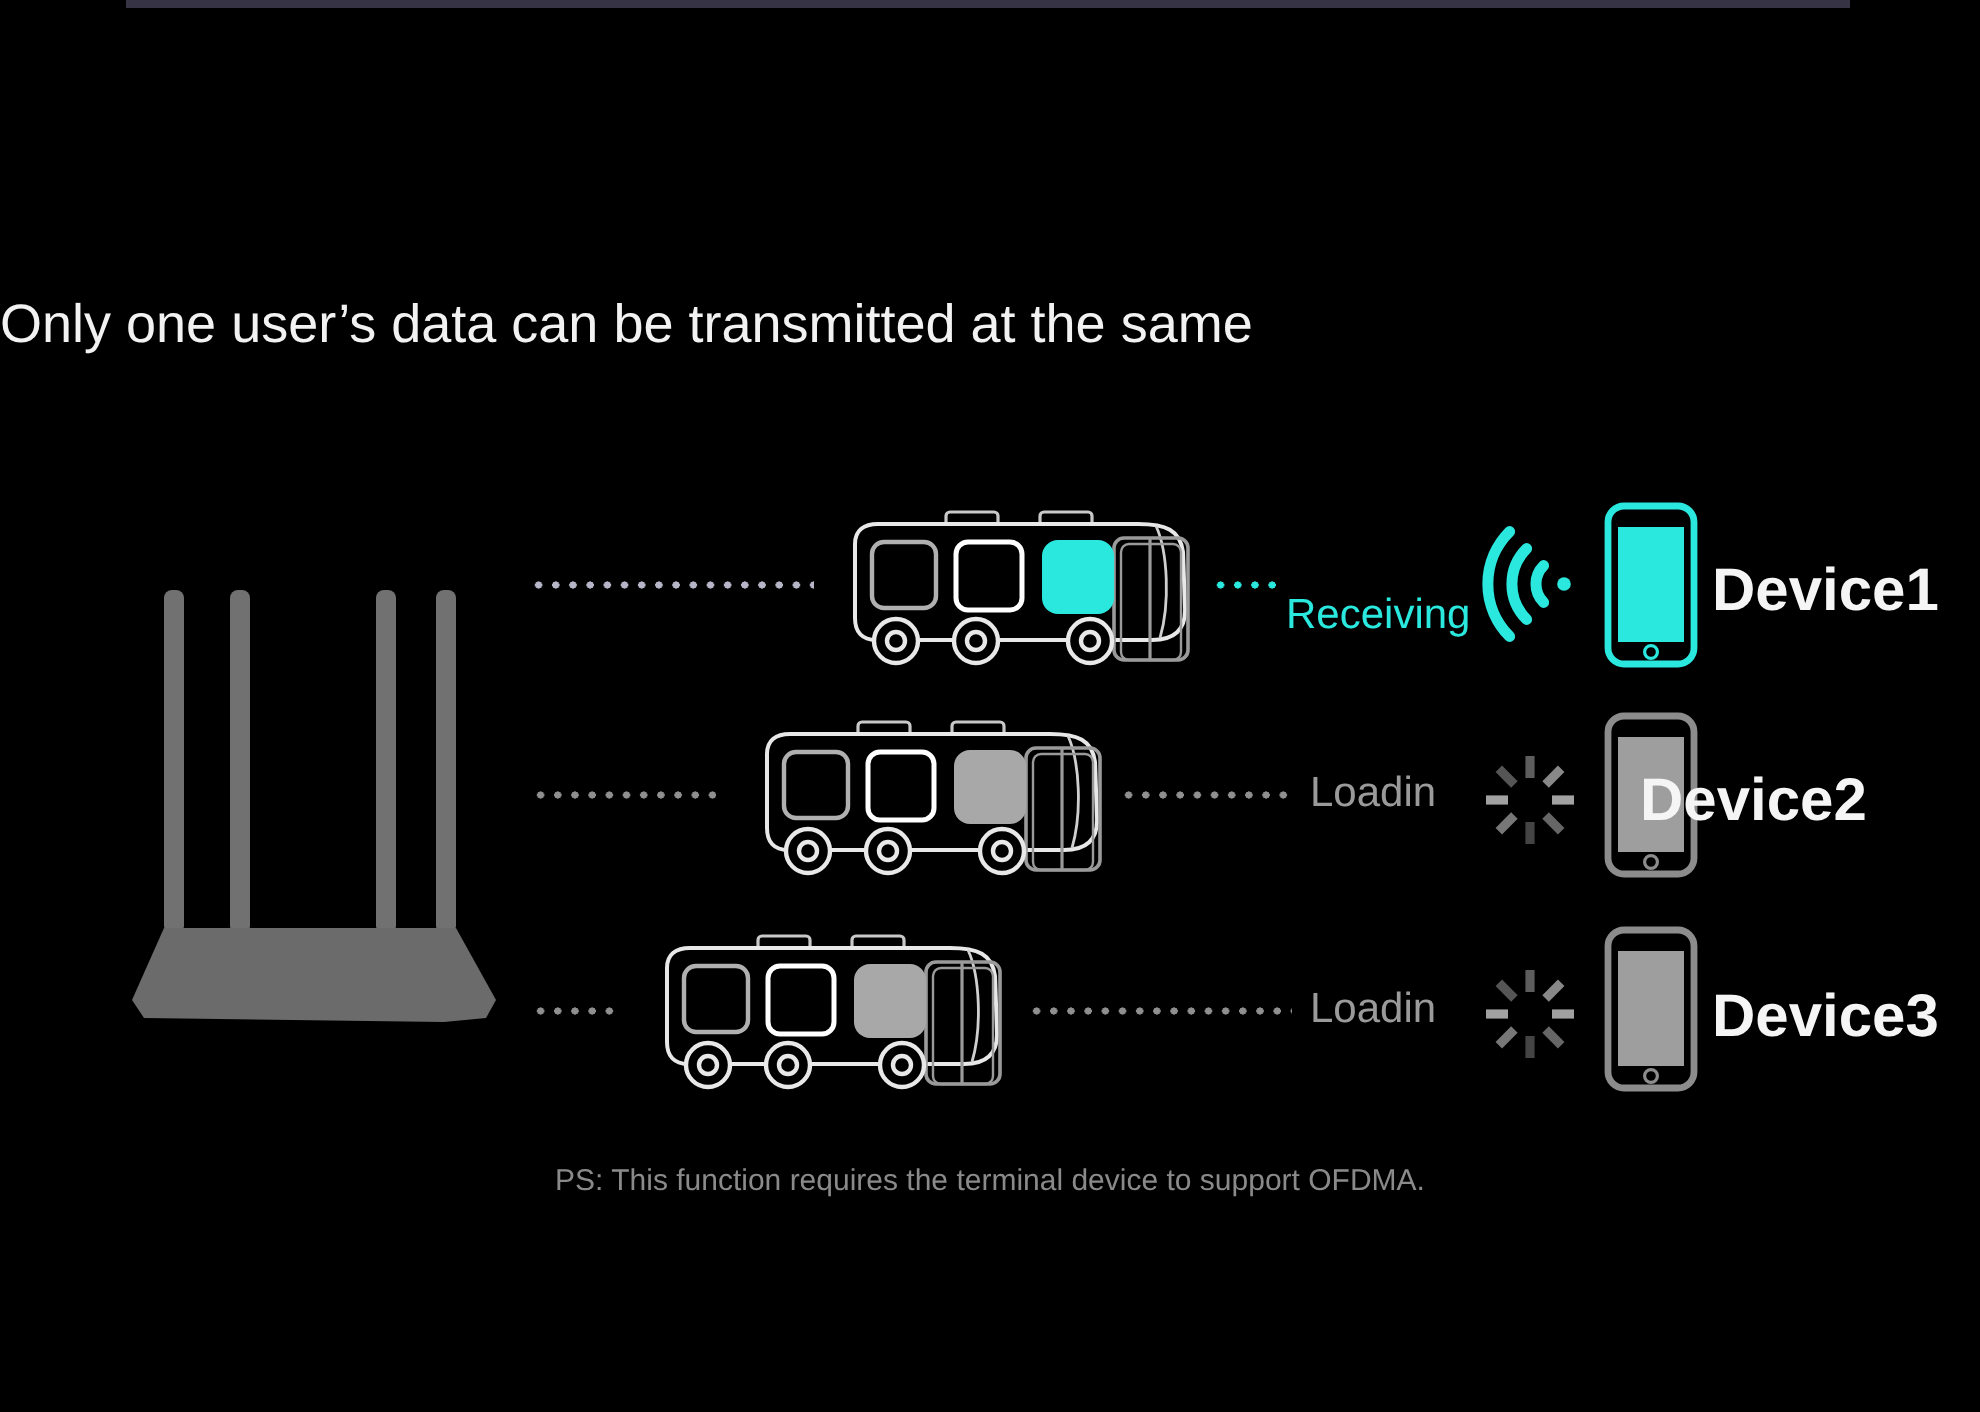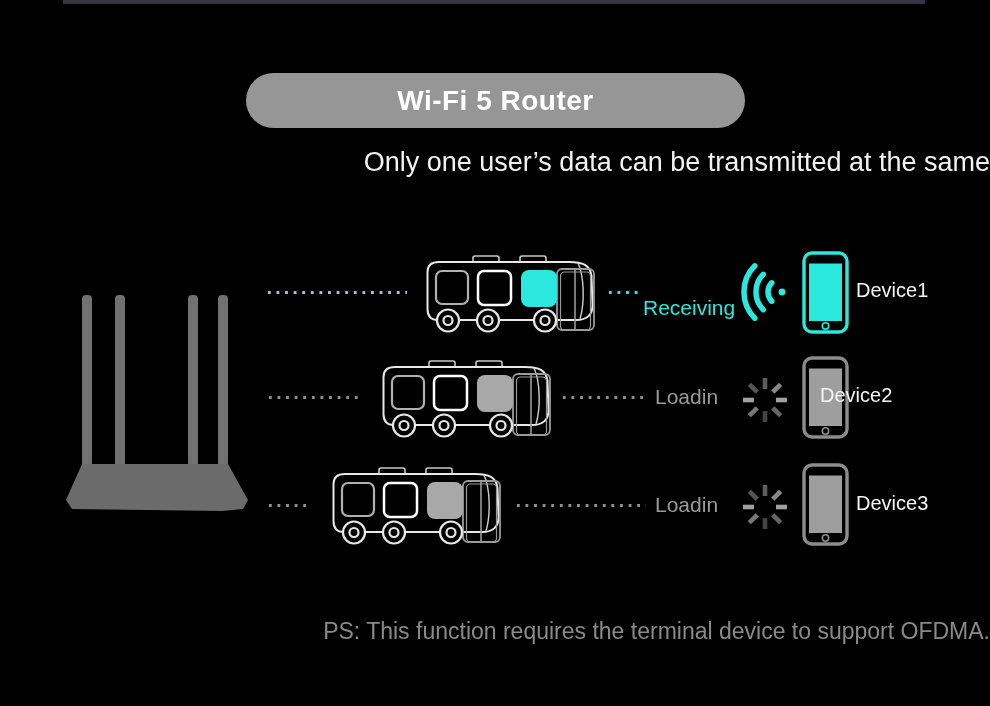--- a/index.html
+++ b/index.html
@@ -26,48 +26,48 @@
     border-radius: 28px;
     display: flex; align-items: center; justify-content: center;
   }
   .title-pill .title-text {
     color: var(--title-text, #fff);
     font-size: 28px; font-weight: 700; letter-spacing: .5px;
   }
 
   .subtitle {
     left: 0; top: 147px; width: 990px;
-    text-align: right;
+    text-align: left;
     color: var(--subtitle-text, #f2f2f2);
     font-size: 27px; font-weight: 400;
   }
 
   
   .dots {
     height: 5px;
     background-image: radial-gradient(circle, currentColor 1.7px, transparent 1.9px);
     background-size: 8.6px 5px;
     background-repeat: repeat-x;
     background-position: 0 50%;
   }
   .dots.lavender { color: var(--dot-lavender, #b6b6c8); }
   .dots.gray     { color: var(--dot-gray, #8f8f8f); }
   .dots.accent   { color: var(--accent, #2ae8de); }
 
   
   .status-label { font-size: 21px; white-space: nowrap; }
   .status-label.receiving { color: var(--accent, #2ae8de); margin-top: 16px; }
   .status-label.loading   { color: var(--loading-text, #9a9a9a); }
-  .device-label { font-size: 20px; color: var(--device-text, #f5f5f5); white-space: nowrap; }
+  .device-label { font-size: 30px; color: var(--device-text, #f5f5f5); white-space: nowrap; font-weight: bold; }
 
   .note {
-    left: 0; top: 618px; width: 990px;
-    text-align: right;
+    left: 0; top: 582px; width: 990px;
+    text-align: center;
     color: var(--note-text, #8a8a8a);
-    font-size: 23px;
+    font-size: 15px;
   }
 
   
   .bus-window3.receiving { fill: var(--accent, #2ae8de); }
   .bus-window3.loading   { fill: var(--window-gray, #a8a8a8); }
 
   
   .phone.receiving .phone-frame  { stroke: var(--accent, #2ae8de); }
   .phone.receiving .phone-screen { fill: var(--accent, #2ae8de); }
   .phone.receiving .phone-home   { stroke: var(--accent, #2ae8de); }
@@ -77,23 +77,20 @@
 
   .router-fill { fill: var(--router-gray, #6b6b6b); }
 </style>
 </head>
 <body>
 
 <div class="stage">
 
   <div class="abs top-bar"></div>
 
-  <div class="abs title-pill">
-    <span class="title-text">Wi-Fi 5 Router</span>
-  </div>
 
   <div class="abs subtitle">Only one user’s data can be transmitted at the same</div>
 
   <svg class="abs" style="left:60px;top:292px;" width="194" height="222" viewBox="0 0 194 222">
     <rect class="router-fill" x="22" y="3" width="10" height="172" rx="4" style="fill:#717171"></rect>
     <rect class="router-fill" x="55" y="3" width="10" height="172" rx="4" style="fill:#717171"></rect>
     <rect class="router-fill" x="128" y="3" width="10" height="172" rx="4" style="fill:#717171"></rect>
     <rect class="router-fill" x="158" y="3" width="10" height="172" rx="4" style="fill:#717171"></rect>
     <path class="router-fill" d="M22,172 L168,172 L188,208 L183,217 L162,219 L12,217 L6,208 Z"></path>
   </svg>

